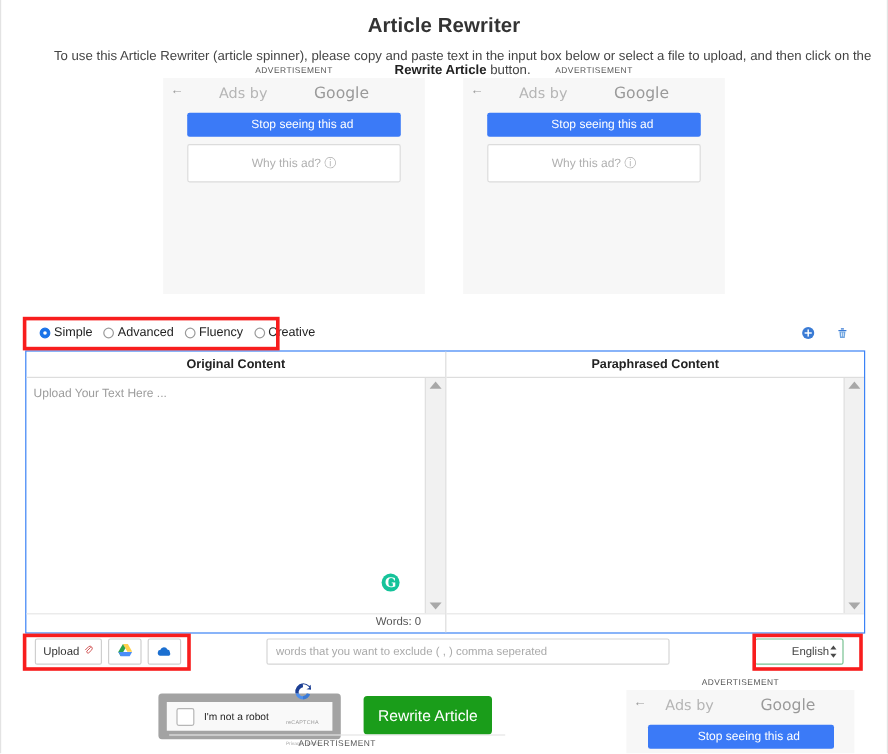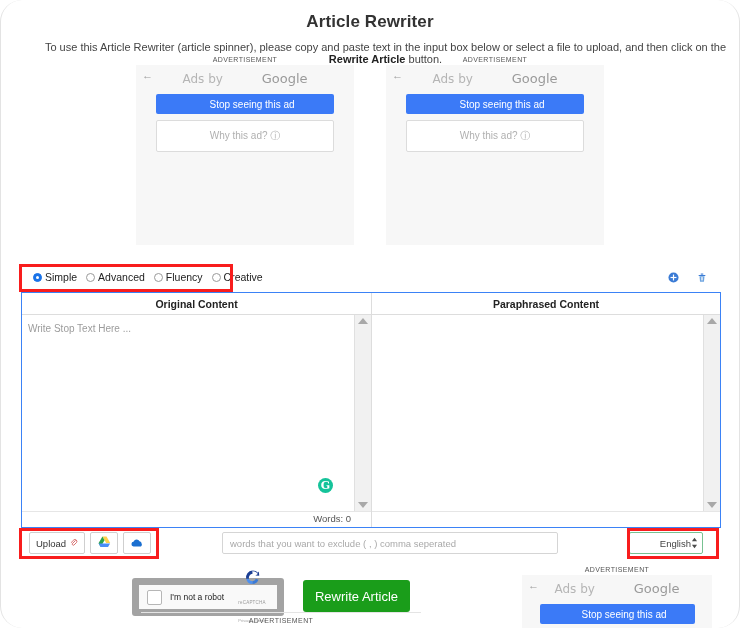--- a/index.html
+++ b/index.html
@@ -10,21 +10,20 @@
     font-family: "Liberation Sans", sans-serif;
     overflow: hidden;
   }
   .page {
     position: relative;
     width: 740px; height: 628px;
     background: #ffffff;
     border-left: 1px solid #e3e3e3;
     border-right: 1px solid #e3e3e3;
     overflow: hidden;
-    border-radius: 22px;
   }
 
   
   .title {
     text-align: center;
     font-size: 17px;
     font-weight: bold;
     color: #333333;
     padding-top: 12px;
     letter-spacing: .1px;
@@ -428,21 +427,21 @@
           </svg>
         </span>
       </div>
     </div>
 
     <div class="panes">
 
       <div class="pane">
         <div class="pane-head">Original Content</div>
         <div class="pane-body">
-          <div class="editor" contenteditable="true" style="">Write Stop Text Here ...</div>
+          <div class="editor" contenteditable="true" style="">Upload Your Text Here ...</div>
           <div class="scrollbar">
             <span class="arrow-up"></span>
             <span class="arrow-down"></span>
           </div>
           <div class="grammarly">G</div>
         </div>
         <div class="pane-foot">
           <span class="words">Words: 0</span>
         </div>
       </div>

